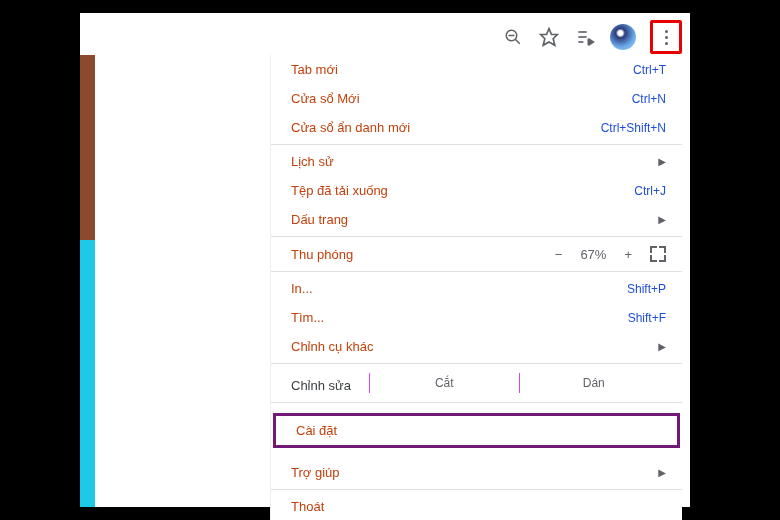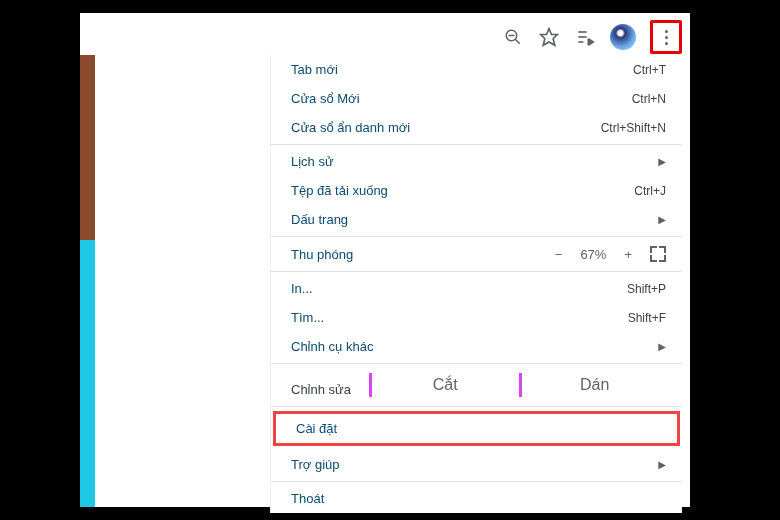--- a/index.html
+++ b/index.html
@@ -101,22 +101,22 @@
       color: #3c4043;
       border-left: 1px solid #eee;
     }
     .row {
       display: flex;
       align-items: center;
       justify-content: space-between;
       padding: 7px 16px 7px 20px;
       min-height: 28px;
     }
-    .row .label { color: #0c4a6e; }
-    .row .shortcut { color: #404040; font-size: 12px; }
+    .row .label { color: #c2410c; }
+    .row .shortcut { color: #1d4ed8; font-size: 12px; }
     .sep {
       border-top: 1px solid #e0e0e0;
       margin: 2px 0;
     }
     .arrow {
       font-size: 10px;
       color: #5f6368;
     }
     .zoomrow {
       display: flex;
@@ -148,28 +148,28 @@
     .fullscreen i::after { bottom: 0; left: 0; border-right: none; border-top: none; }
     .editrow {
       display: flex;
       align-items: flex-end;
       padding: 7px 14px 7px 20px;
     }
     .editrow .label { flex: 0 0 78px; }
     .editrow .act {
       flex: 1;
       text-align: center;
-      border-left: 3px solid #d946ef;
+      border-left: 1px solid #d946ef;
       padding: 3px 0;
       color: #5f6368;
-      font-size: 16px;
+      font-size: 12px;
     }
     .highlight-settings {
-      border: 3px solid #ef4444;
-      margin: 4px 2px;
+      border: 3px solid #701a75;
+      margin: 10px 2px;
     }
     svg { display: block; }
   </style>
 </head>
 <body>
 
 <div class="frame">
   <div class="inner">
     <div class="left-strip"></div>
     <div class="left-strip-top"></div>

